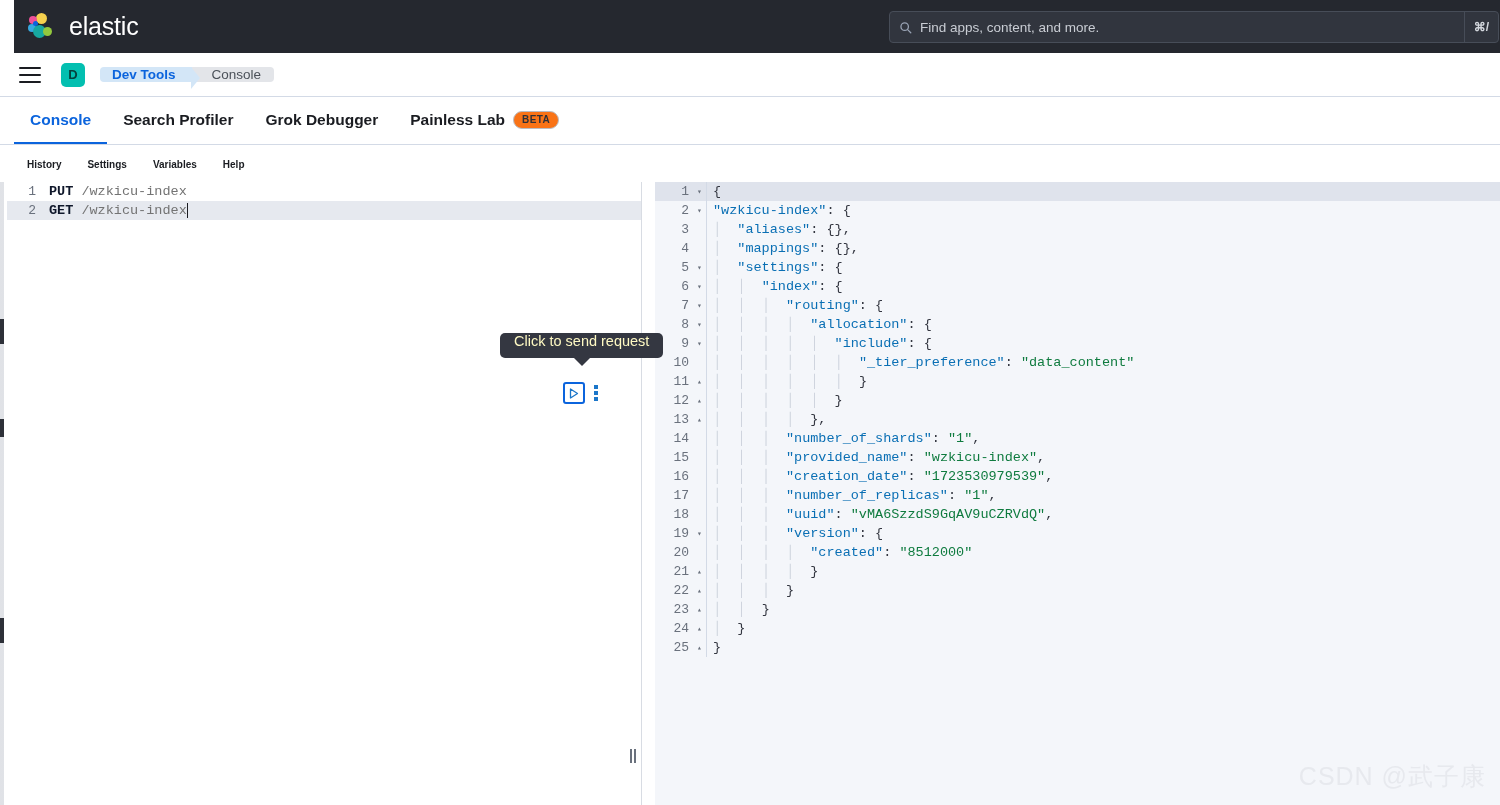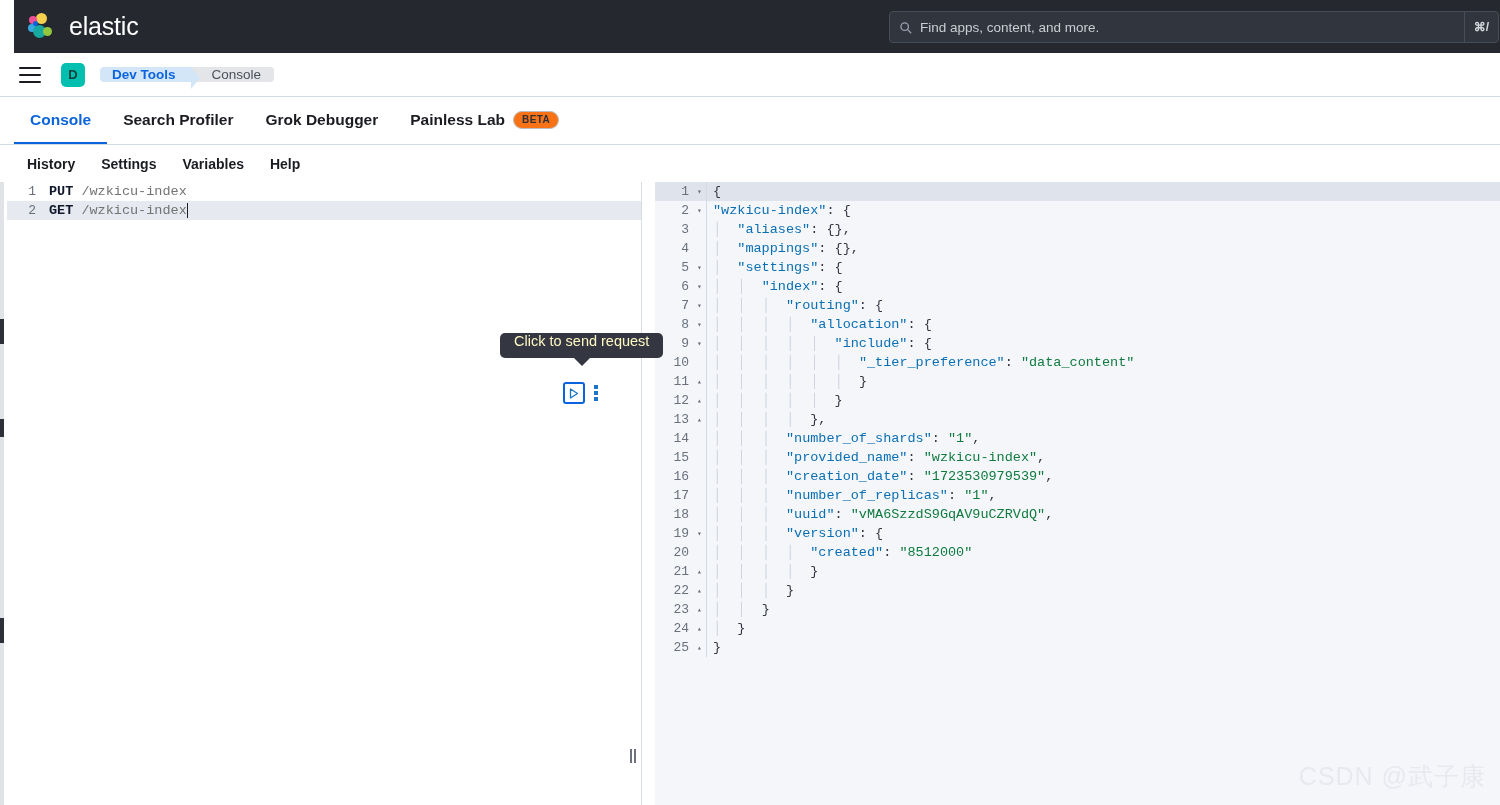--- a/index.html
+++ b/index.html
@@ -122,21 +122,21 @@
   }
 
   
   .submenu {
     position: absolute; top: 146px; left: 0;
     width: 1500px; height: 36px;
     background: #ffffff;
     display: flex; align-items: center; padding-left: 14px;
   }
   .submenu-item {
-    font-size: 14px; font-weight: 700; color: #1a1c21;
+    font-size: 10px; font-weight: 700; color: #1a1c21;
     padding: 0 13px; cursor: pointer;
   }
 
   
   .main-area {
     position: absolute; top: 182px; left: 0;
     width: 1500px; height: 623px;
     background: #ffffff;
   }
   .left-rail {

